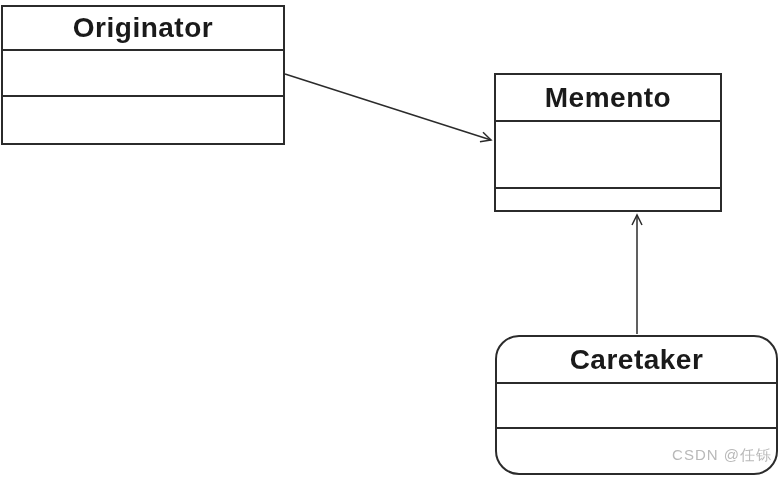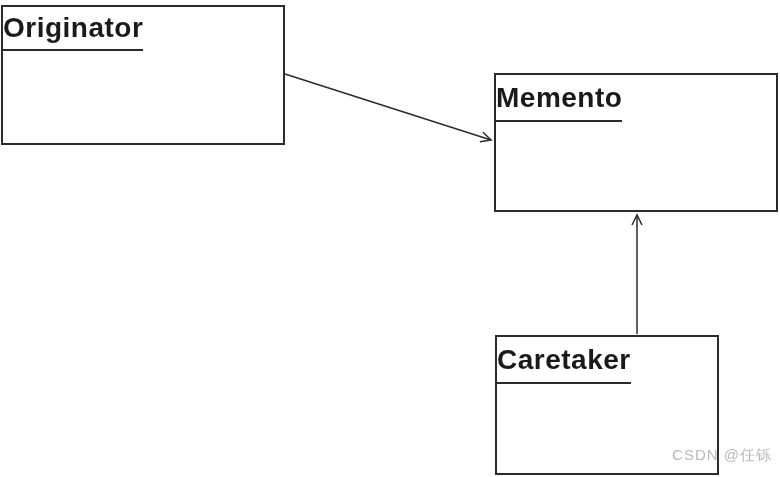--- a/index.html
+++ b/index.html
@@ -23,41 +23,41 @@
     left: 0; top: 0;
     width: 780px; height: 477px;
     pointer-events: none;
   }
   .arrow-layer line, .arrow-layer path { stroke: var(--line); }
   .uml-class {
     position: absolute;
     background: var(--bg);
     border: 2px solid var(--line);
     display: flex;
-    flex-direction: row;
+    flex-direction: column;
   }
   .uml-title {
     border-bottom: 2px solid var(--line);
     display: flex;
     align-items: center;
     justify-content: center;
     font-weight: bold;
     font-size: 28px;
     color: var(--text);
     letter-spacing: 0.5px;
   }
   .uml-attrs { border-bottom: 2px solid var(--line); }
   .uml-methods { flex: 1; }
   #box-originator { left: 1px;   top: 5px;   width: 284px; height: 140px; }
   #box-originator .uml-title { height: 44px; }
   #box-originator .uml-attrs { height: 46px; }
-  #box-memento    { left: 494px; top: 73px;  width: 284px; height: 139px; gap: 20px; }
+  #box-memento    { left: 494px; top: 73px;  width: 228px; height: 139px; gap: 20px; }
   #box-memento .uml-title { height: 47px; }
   #box-memento .uml-attrs { height: 47px; }
-  #box-caretaker  { left: 495px; top: 335px; width: 224px; height: 140px; }
+  #box-caretaker  { left: 495px; top: 335px; width: 283px; height: 140px; border-radius: 24px; }
   #box-caretaker .uml-title { height: 47px; }
   #box-caretaker .uml-attrs { height: 45px; }
   .watermark {
     position: absolute;
     right: 8px;
     bottom: 12px;
     font-size: 15px;
     color: var(--watermark);
     letter-spacing: 1px;
     text-align: center;

